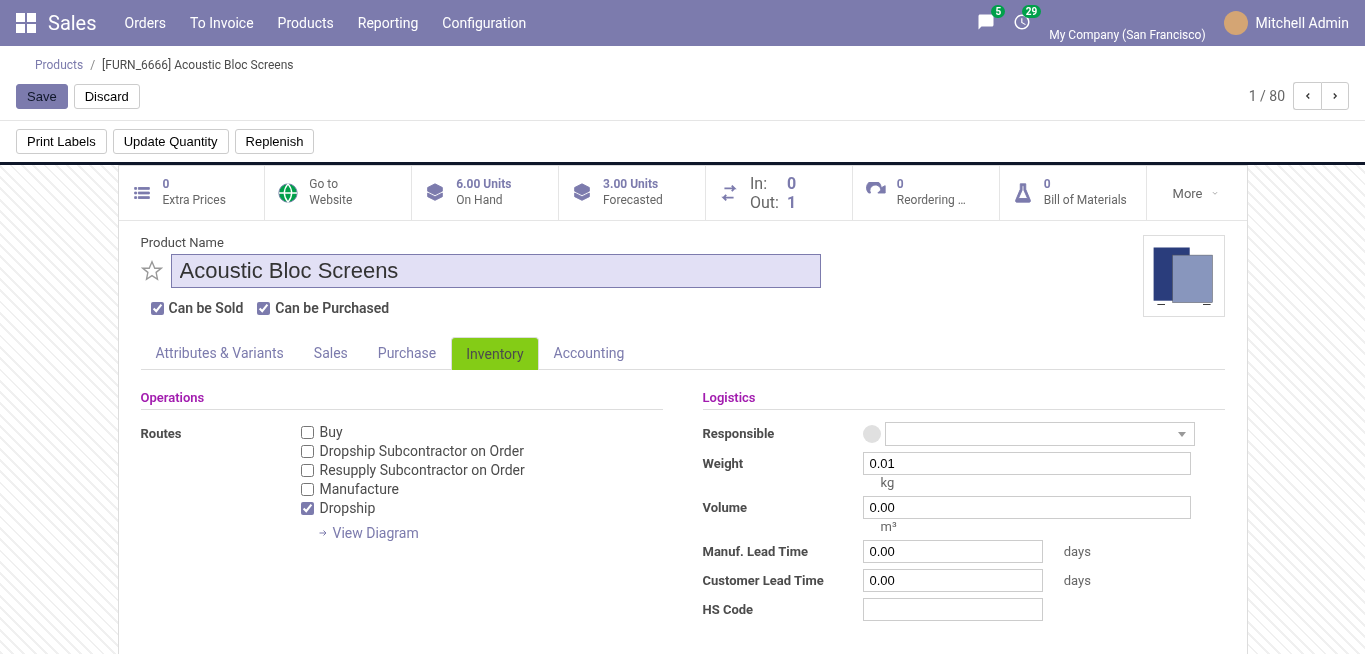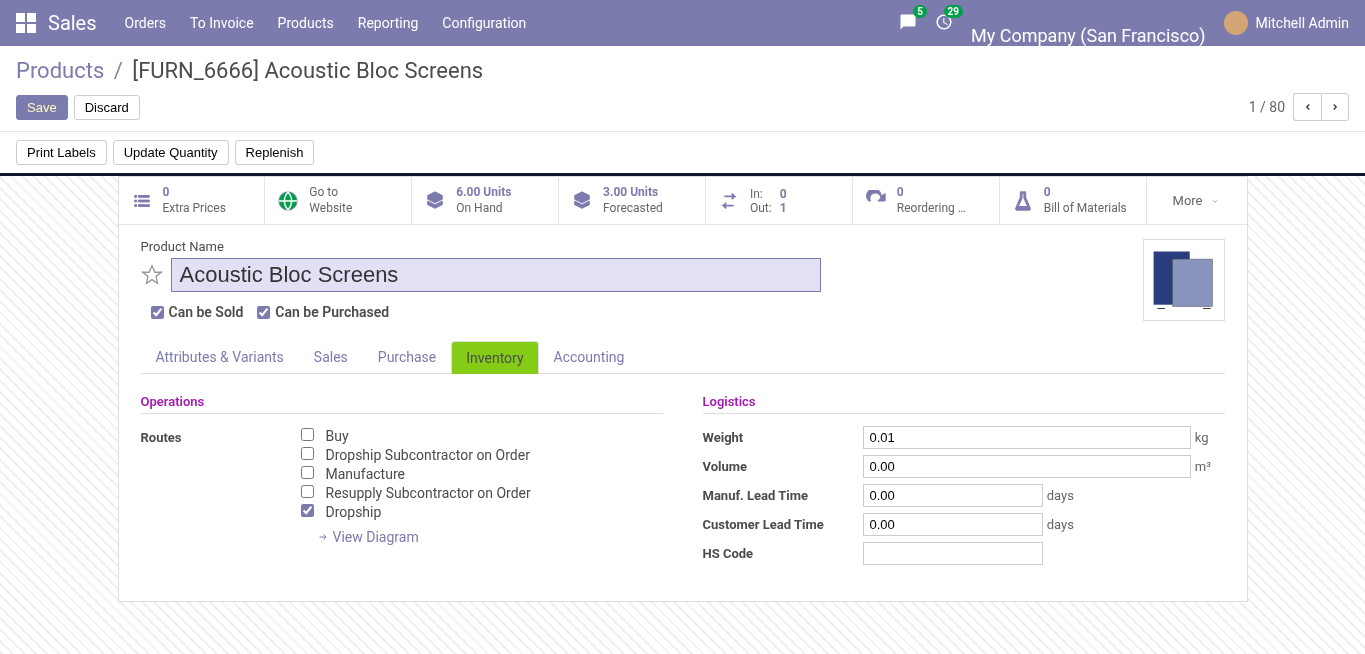--- a/index.html
+++ b/index.html
@@ -9,32 +9,32 @@
   .navbar { background: #7c7bad; height: 46px; display: flex; align-items: center; padding: 0 16px; color: #fff; }
   .nav-apps { width: 20px; height: 20px; margin-right: 12px; display: grid; grid-template-columns: 1fr 1fr; grid-template-rows: 1fr 1fr; gap: 2px; cursor: pointer; }
   .nav-apps span { background: #fff; }
   .nav-brand { font-size: 20px; font-weight: 400; margin-right: 28px; }
   .nav-menu { display: flex; gap: 24px; align-items: center; }
   .nav-menu a { color: #fff; text-decoration: none; font-size: 14px; }
   .nav-right { margin-left: auto; display: flex; align-items: center; gap: 18px; }
   .nav-icon { position: relative; cursor: pointer; }
   .nav-icon svg { width: 18px; height: 18px; fill: #fff; }
   .badge { position: absolute; top: -8px; right: -10px; background: #00a04a; color: #fff; font-size: 10px; padding: 1px 4px; border-radius: 8px; font-weight: bold; }
-  .nav-company { font-size: 18px; margin-top: 24px; }
+  .nav-company { font-size: 12px; margin-top: 24px; }
   .nav-user { display: flex; align-items: center; gap: 8px; font-size: 14px; }
   .avatar { width: 24px; height: 24px; border-radius: 50%; background: #d4a574; }
 
   
   .control-panel { background: #fff; border-bottom: 1px solid #e5e5e5; padding: 12px 16px 0 16px; }
-  .breadcrumb { font-size: 22px; color: #7c7bad; margin-bottom: 10px; }
+  .breadcrumb { font-size: 12px; color: #7c7bad; margin-bottom: 10px; margin-left: 19px; }
   .breadcrumb .sep { color: #888; margin: 0 4px; }
   .breadcrumb .current { color: #4c4c4c; }
   .cp-row { display: flex; align-items: center; justify-content: space-between; padding-bottom: 10px; }
   .btn { border: 1px solid #ccc; background: #fff; padding: 4px 10px; font-size: 13px; cursor: pointer; border-radius: 3px; }
-  .btn-primary { background: #7c7bad; color: #fef9c3; border-color: #7c7bad; }
+  .btn-primary { background: #7c7bad; color: #0f172a; border-color: #7c7bad; }
   .btn-group { display: flex; gap: 6px; }
   .pager { display: flex; align-items: center; gap: 8px; font-size: 14px; color: #666; }
   .pager-nav { display: flex; }
   .pager-nav button { border: 1px solid #ccc; background: #fff; width: 28px; height: 28px; cursor: pointer; }
   .pager-nav button:first-child { border-radius: 3px 0 0 3px; border-right: none; }
   .pager-nav button:last-child { border-radius: 0 3px 3px 0; }
 
   .action-bar { background: #fff; border-bottom: 3px solid #0f172a; padding: 8px 16px; display: flex; gap: 6px; }
   .action-bar .btn { border: 1px solid #ccc; }
 
@@ -46,21 +46,21 @@
 
   
   .stat-row { display: flex; border-bottom: 1px solid #e5e5e5; }
   .stat-btn { flex: 1; display: flex; align-items: center; gap: 8px; padding: 8px 10px; border-right: 1px solid #e5e5e5; cursor: pointer; min-width: 0; }
   .stat-btn:last-child { border-right: none; }
   .stat-icon { width: 26px; height: 26px; flex-shrink: 0; display: flex; align-items: center; justify-content: center; }
   .stat-icon svg { width: 22px; height: 22px; fill: #7c7bad; stroke: #7c7bad; }
   .stat-text { display: flex; flex-direction: column; font-size: 12px; line-height: 1.3; overflow: hidden; white-space: nowrap; text-overflow: ellipsis; }
   .stat-val { color: #7c7bad; font-weight: bold; }
   .stat-label { color: #666; overflow: hidden; text-overflow: ellipsis; }
-  .stat-two-col { display: grid; grid-template-columns: auto auto; gap: 0 8px; font-size: 12px; }
+  .stat-two-col { display: grid; grid-template-columns: auto auto; gap: 0 8px; font-size: 16px; }
   .stat-more { flex: 0 0 100px; justify-content: center; color: #666; }
 
   
   .title-area { padding: 14px 22px 6px 22px; position: relative; }
   .prod-img { position: absolute; top: 14px; right: 22px; width: 82px; height: 82px; border: 1px solid #ddd; display: flex; align-items: center; justify-content: center; background: #fff; }
   .title-label { font-weight: normal; font-size: 13px; margin-bottom: 4px; }
   .title-row { display: flex; align-items: center; gap: 8px; margin-bottom: 12px; }
   .star { width: 22px; height: 22px; }
   .star svg { width: 22px; height: 22px; fill: none; stroke: #999; stroke-width: 1.5; }
   .title-input { flex: 1; max-width: 650px; font-size: 22px; padding: 3px 8px; border: 1px solid #7c7bad; background: #e2e0f5; color: #333; }
@@ -73,27 +73,27 @@
   .tab { padding: 8px 14px; cursor: pointer; color: #7c7bad; font-size: 14px; border: 1px solid transparent; border-bottom: none; }
   .tab.active { color: #4c4c4c; border-color: #ddd; background: #84cc16; border-radius: 4px 4px 0 0; position: relative; top: 1px; }
 
   
   .tab-content { padding: 20px 22px 30px 22px; display: grid; grid-template-columns: 1fr 1fr; gap: 0 40px; }
   .group-title { color: #a21caf; font-size: 13px; font-weight: 600; border-bottom: 1px solid #ddd; padding-bottom: 4px; margin-bottom: 12px; }
   .field-row { display: flex; margin-bottom: 6px; align-items: flex-start; }
   .field-label { width: 160px; font-weight: bold; font-size: 13px; padding-top: 4px; }
   .field-val { flex: 1; }
   .route-list { display: flex; flex-direction: column; gap: 3px; padding-top: 2px; }
-  .route-list label { display: flex; gap: 12px; font-size: 14px; cursor: pointer; }
+  .route-list label { display: flex; align-items: center; gap: 6px; font-size: 14px; cursor: pointer; }
   .view-diagram { color: #7c7bad; display: flex; align-items: center; gap: 4px; margin-top: 6px; margin-left: 16px; cursor: pointer; font-size: 14px; }
   .arrow-svg { width: 12px; height: 12px; fill: #7c7bad; }
 
   .field-input { width: 180px; padding: 3px 6px; border: 1px solid #ccc; font-size: 13px; }
   .field-input-wide { width: 328px; }
-  .unit { margin-left: 1px; color: #666; font-size: 13px; }
+  .unit { margin-left: 18px; color: #666; font-size: 13px; }
   .responsible-row { display: flex; align-items: center; gap: 4px; }
   .resp-avatar { width: 18px; height: 18px; border-radius: 50%; background: #e0e0e0; }
   .resp-select { flex: 1; border: 1px solid #ccc; height: 24px; position: relative; max-width: 310px; }
   .resp-select::after { content: ""; position: absolute; right: 8px; top: 9px; border-left: 4px solid transparent; border-right: 4px solid transparent; border-top: 5px solid #999; }
 
 </style>
 </head>
 <body>
 
 <div class="navbar">
@@ -308,43 +308,50 @@
             <label>
                 <input type="checkbox" class="checkbox" style="">
                 <span>Buy</span>
               </label>
             <label>
                 <input type="checkbox" class="checkbox" style="">
                 <span>Dropship Subcontractor on Order</span>
               </label>
             <label>
                 <input type="checkbox" class="checkbox" style="">
+                <span>Resupply Subcontractor on Order</span>
+              </label>
+            <label>
+                <input type="checkbox" class="checkbox" style="">
                 <span>Manufacture</span>
-              </label>
-            <label>
-                <input type="checkbox" class="checkbox" style="">
-                <span>Resupply Subcontractor on Order</span>
               </label>
             <label>
                 <input type="checkbox" class="checkbox" checked="" style="">
                 <span>Dropship</span>
               </label>
             <div class="view-diagram">
               <svg class="arrow-svg" viewBox="0 0 24 24">
                   <path d="M5 12h12m-4-5l5 5-5 5" stroke="#7c7bad" stroke-width="2" fill="none"></path>
                 </svg>
               <span>View Diagram</span>
             </div>
           </div>
         </div>
       </div>
 
       <div>
         <div class="group-title">Logistics</div>
 
+        <div class="field-row">
+          <div class="field-label">Responsible</div>
+          <div class="field-val responsible-row">
+            <div class="resp-avatar"></div>
+            <div class="resp-select"></div>
+          </div>
+        </div>
 
         <div class="field-row">
           <div class="field-label">Weight</div>
           <div class="field-val">
             <input class="field-input field-input-wide" value="0.01" style="">
             <span class="unit">kg</span>
           </div>
         </div>
 
         <div class="field-row">

